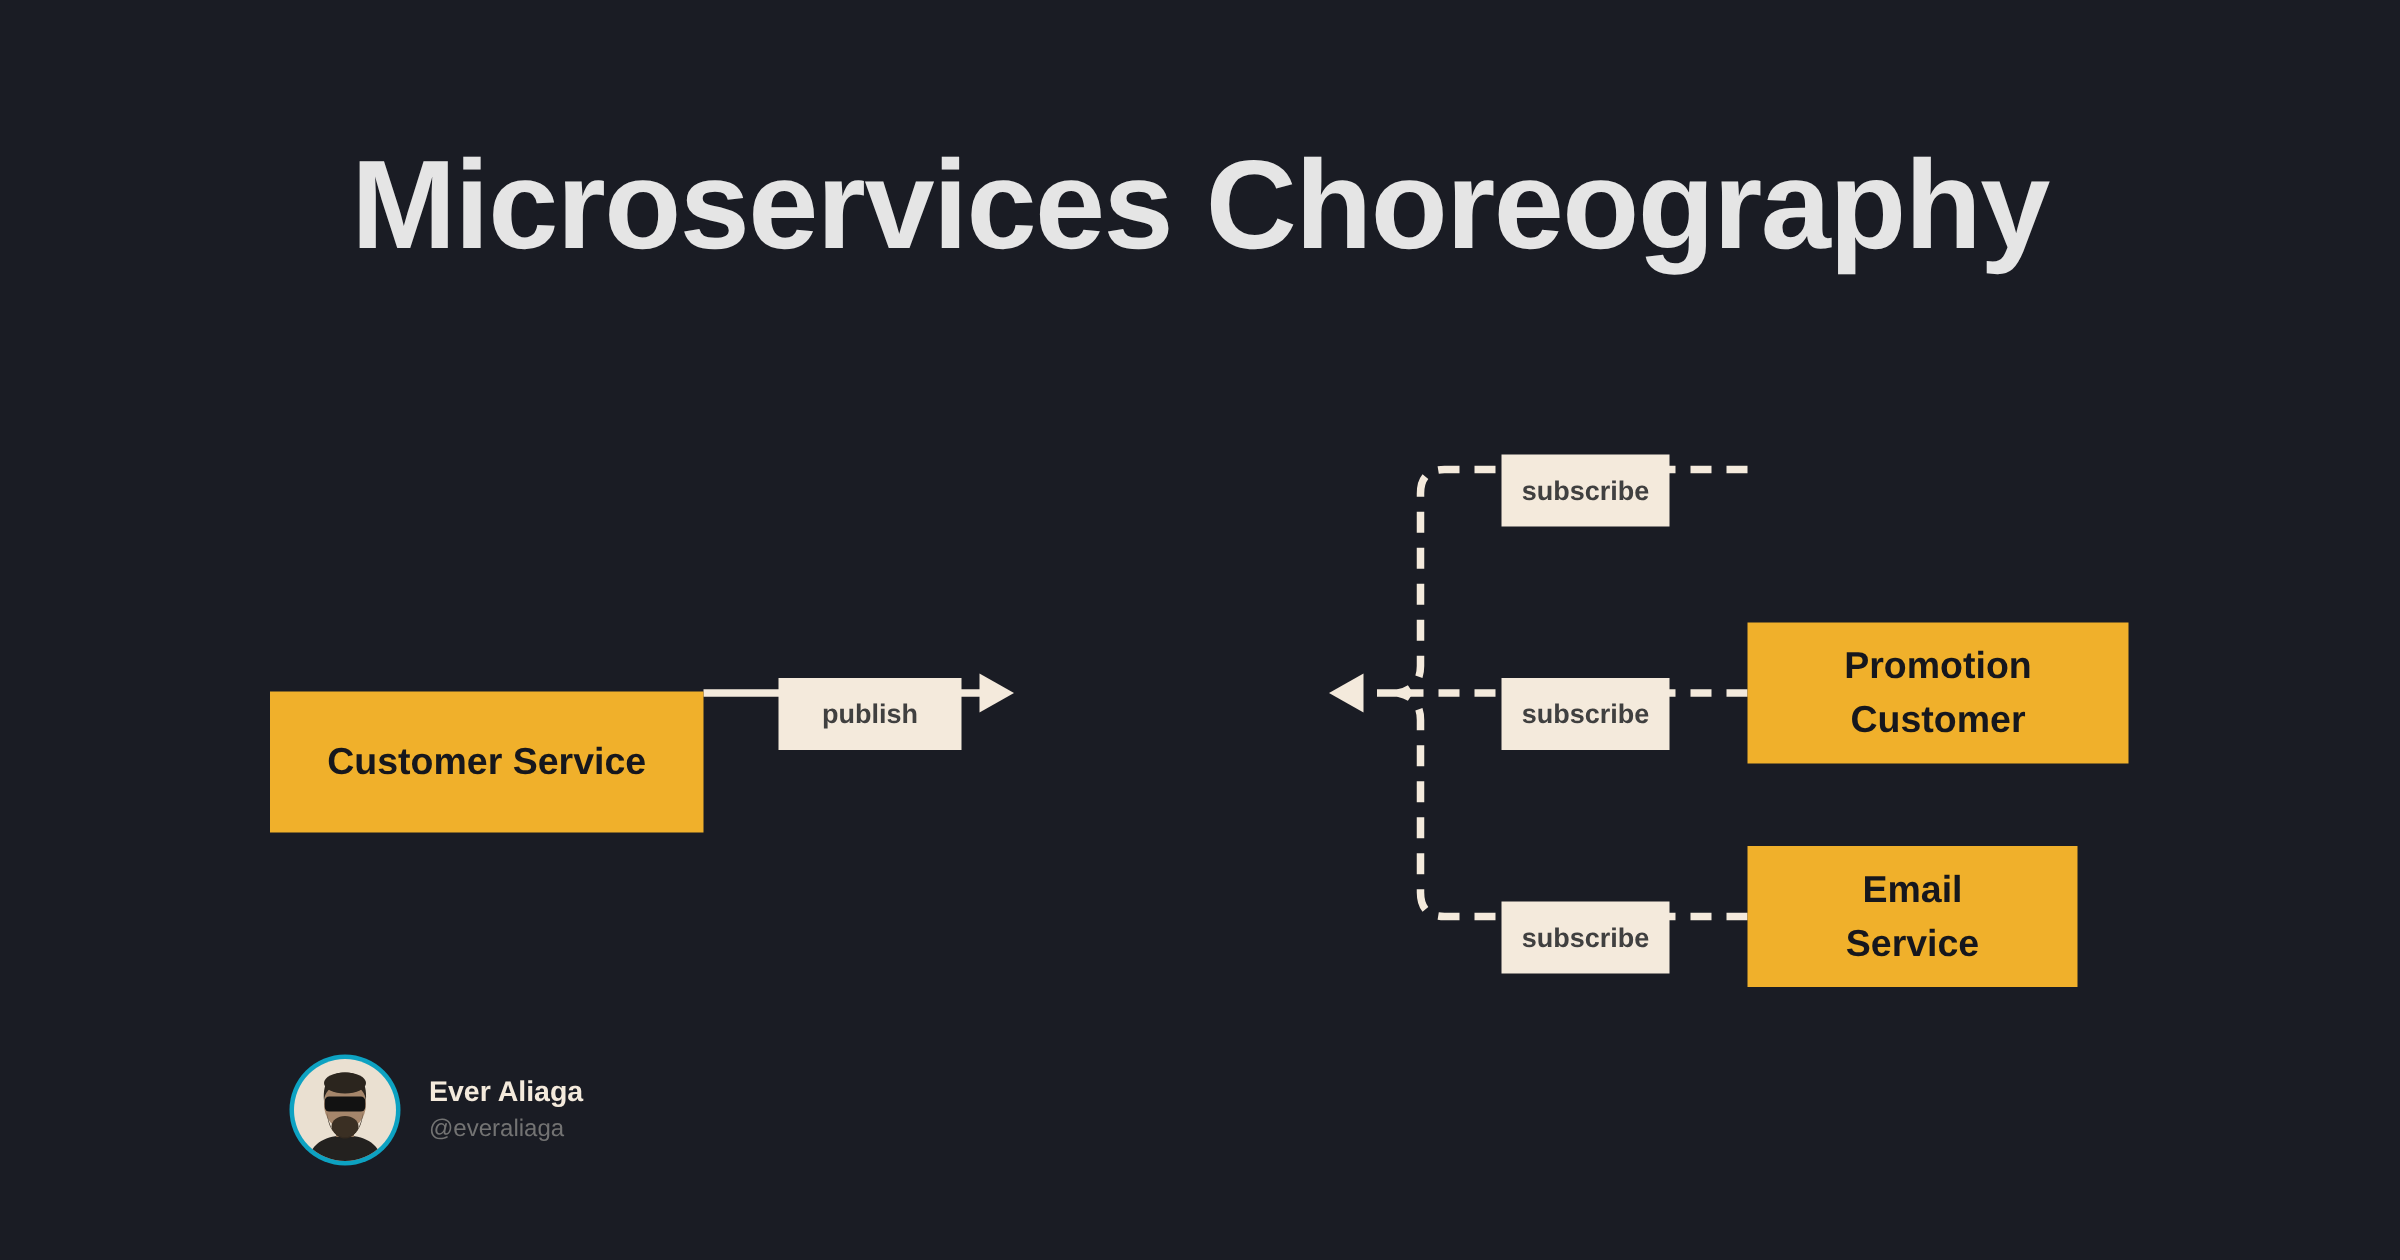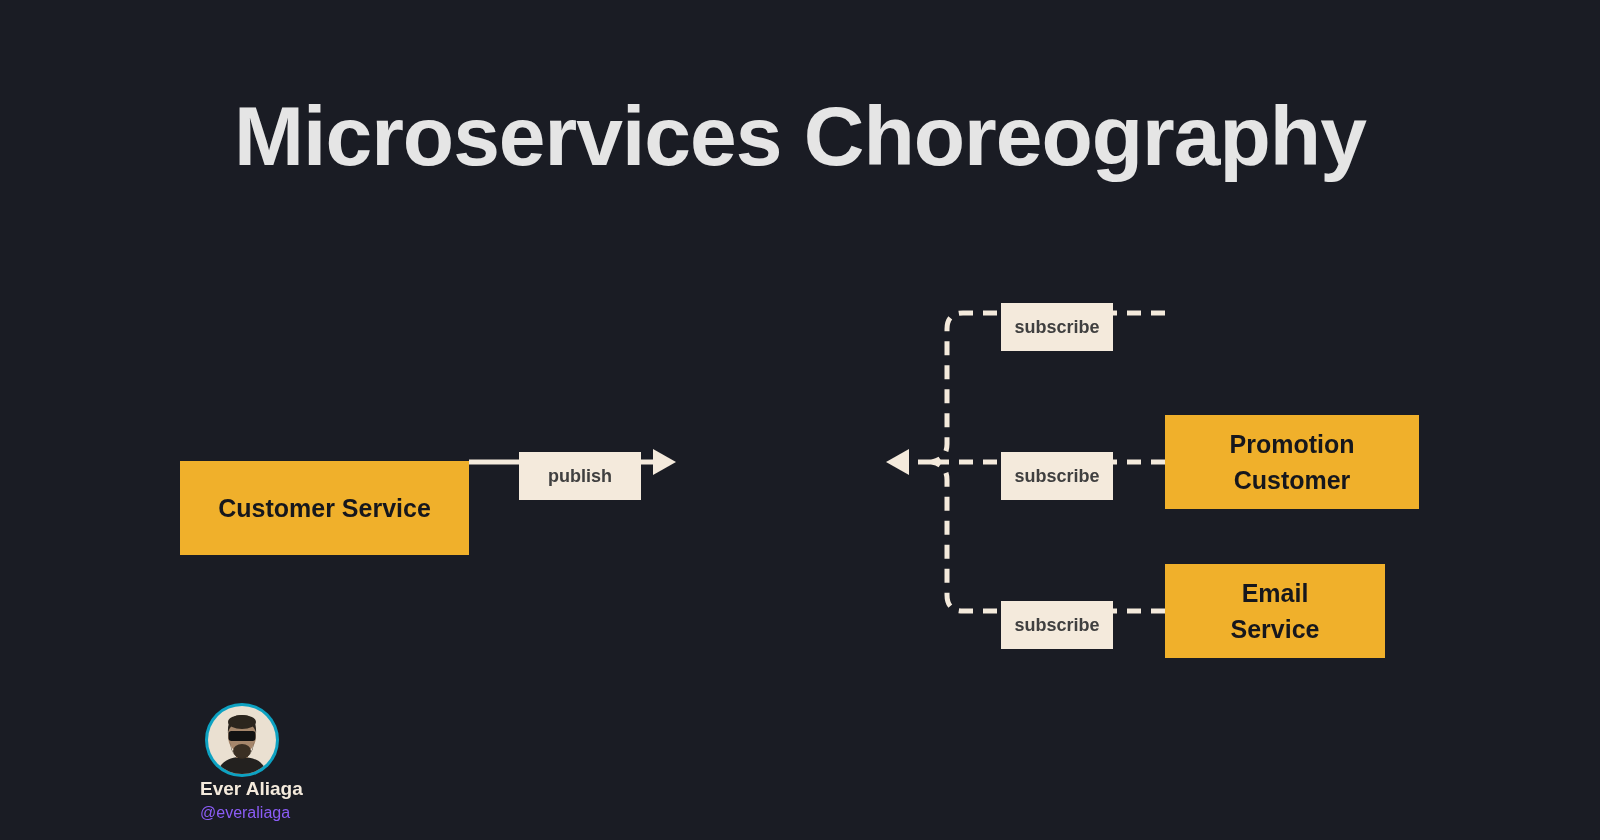--- a/index.html
+++ b/index.html
@@ -65,30 +65,29 @@
     margin-top: 14px;
   }
   .label-publish     { left: 519px;  top: 438px; width: 122px; height: 48px; }
   .label-subscribe-1 { left: 1001px; top: 289px; width: 112px; height: 48px; }
   .label-subscribe-2 { left: 1001px; top: 438px; width: 112px; height: 48px; }
   .label-subscribe-3 { left: 1001px; top: 587px; width: 112px; height: 48px; }
 
   
   .author {
     position: absolute;
-    left: 182px; top: 702px;
+    left: 192px; top: 702px;
     display: flex;
     align-items: center;
     z-index: 2;
-    flex-direction: column;
   }
   .avatar { width: 76px; height: 76px; display: block; }
   .author-text { margin-left: 18px; }
   .author-name   { color: #F4EADC; font-weight: 700; font-size: 19px; }
-  .author-handle { color: #8b5cf6; font-weight: 400; font-size: 16px; margin-top: 4px; }
+  .author-handle { color: #737373; font-weight: 400; font-size: 16px; margin-top: 4px; }
 </style>
 </head>
 <body>
 
 <div class="canvas">
 
   <div class="title">
     <span class="t-cream">Microservices</span><span>&nbsp;</span><span class="t-gold">Choreography</span>
   </div>
 

